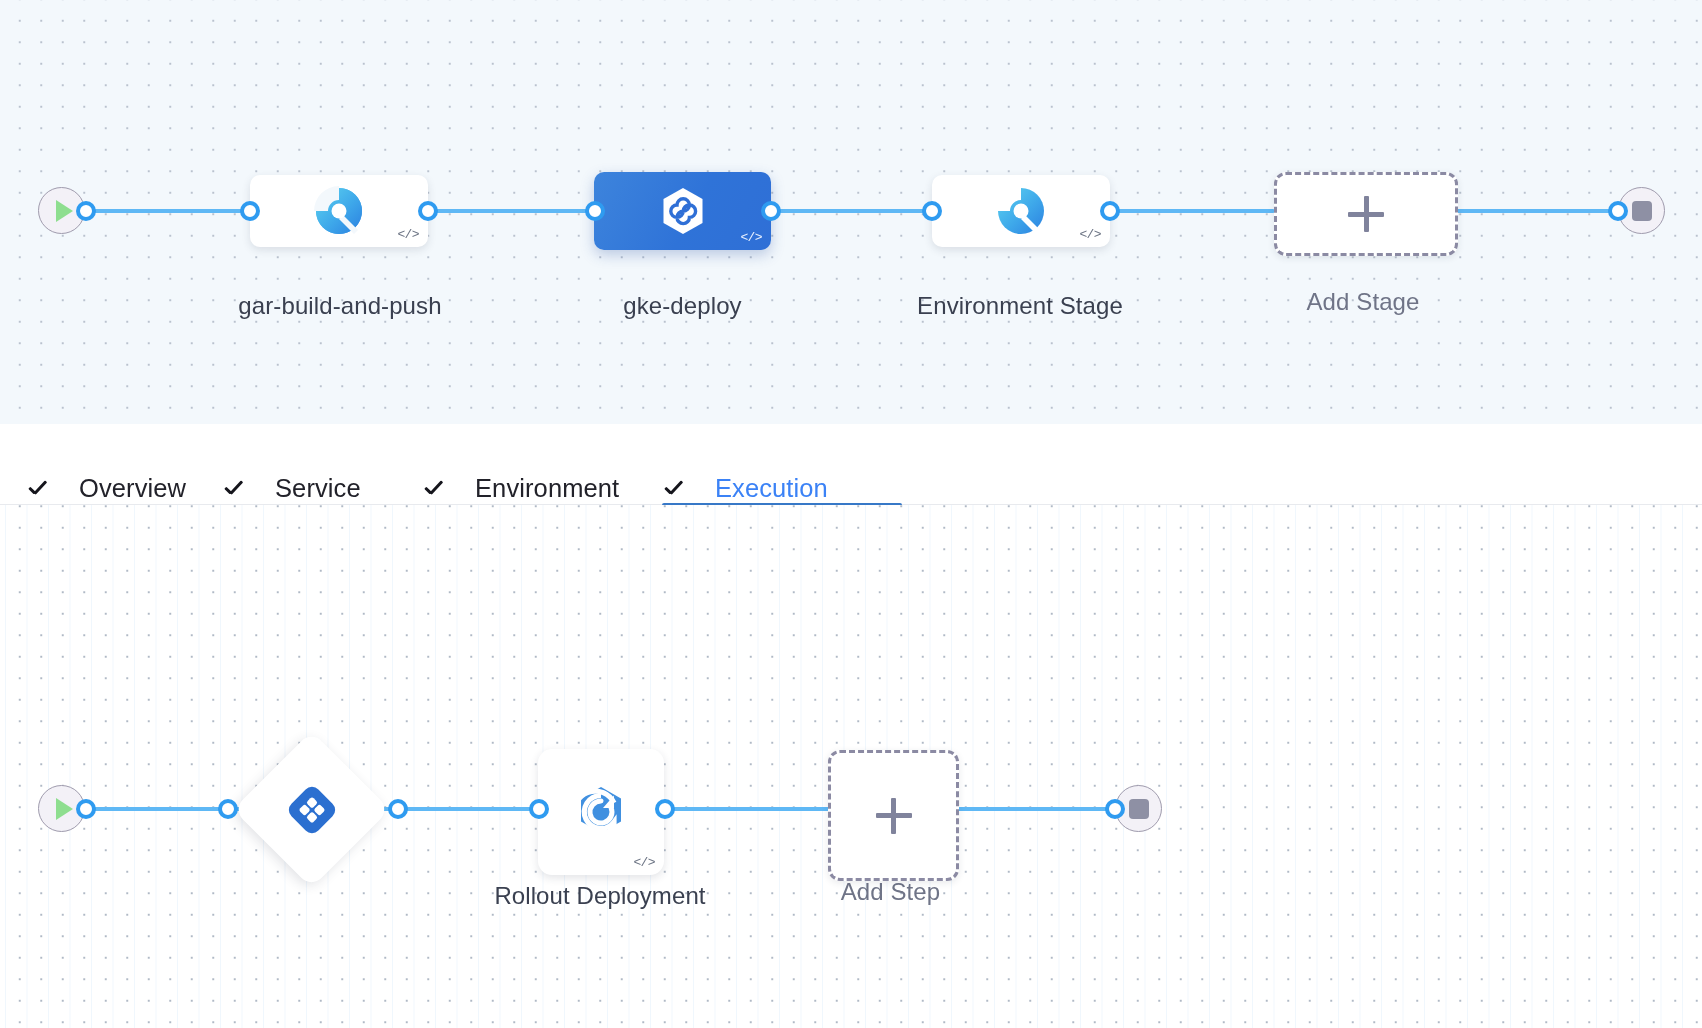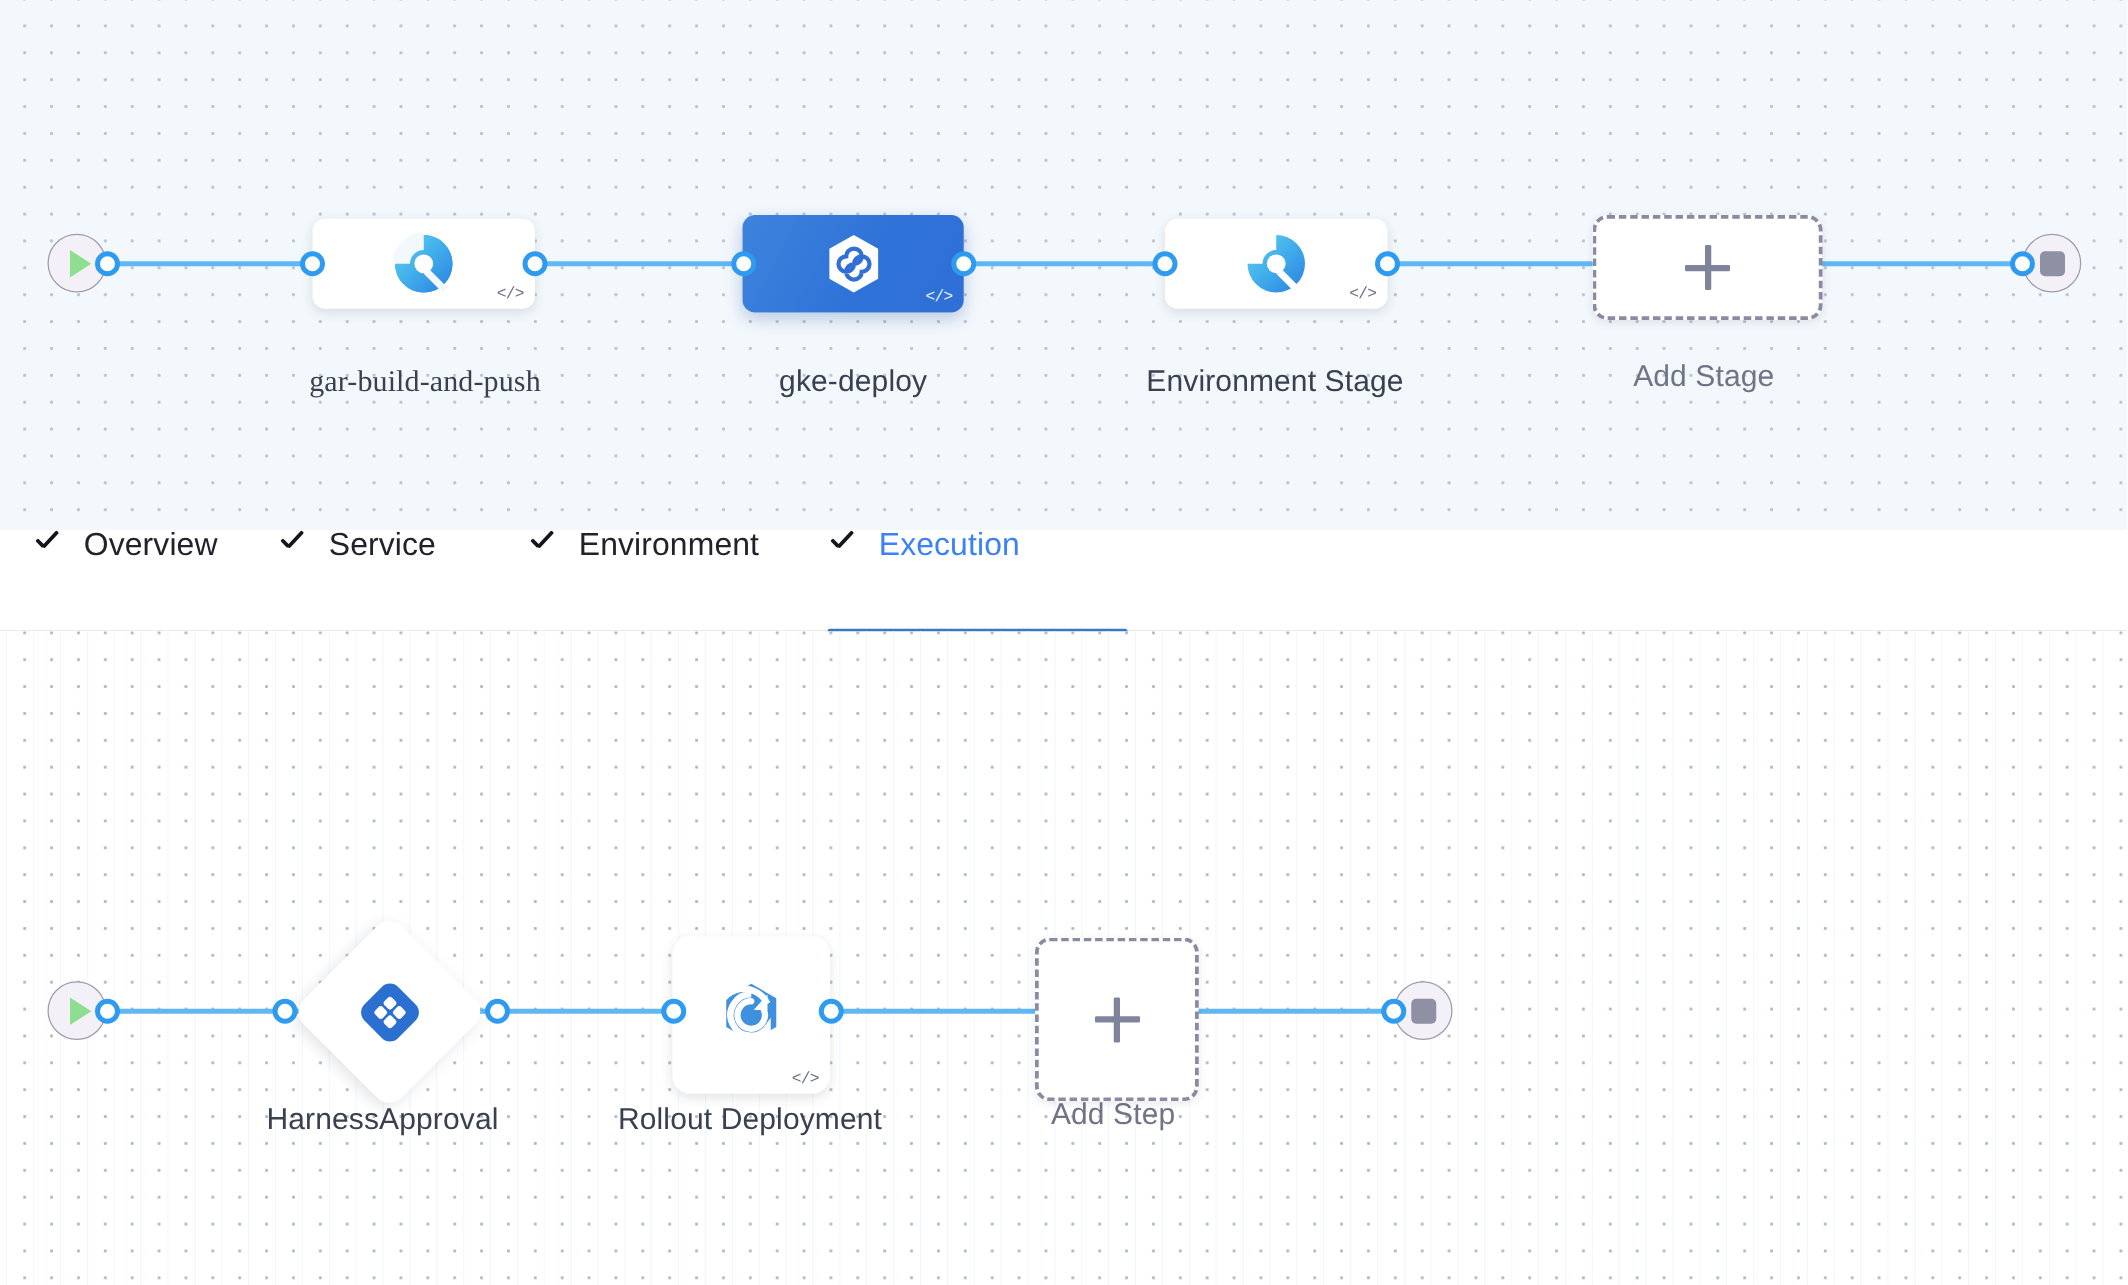--- a/index.html
+++ b/index.html
@@ -30,22 +30,22 @@
     background-position:9px 12px, 5px 0;
   }
 
   
   .tabbar{
     position:absolute;left:0;top:424px;width:1702px;height:81px;
     background:#ffffff;border-bottom:1px solid #e8eaee;
     display:flex;align-items:center;box-sizing:border-box;
   }
   .tab{
-    position:relative;height:81px;display:flex;align-items:flex-start;
-    gap:16px;padding:0 0 4px 0;cursor:pointer;
+    position:relative;height:81px;display:flex;align-items:flex-end;
+    gap:28px;padding:0 0 4px 0;cursor:pointer;
   }
   .tab .tlabel{font-size:25.5px;color:#22222a;letter-spacing:.1px;}
   .tab.active .tlabel{font-weight:normal;color:#3b82f6;}
   .tab .check{
     width:25px;height:25px;display:inline-block;position:relative;flex:none;
   }
   .tab .check::before{
     content:"";position:absolute;left:2px;top:11px;width:8px;height:3.4px;
     background:#15151c;transform:rotate(45deg);border-radius:1px;
   }
@@ -156,21 +156,21 @@
           <path d="M27 4a23 23 0 1 1 -0.01 0z M27 4 L27 17 A10 10 0 0 0 17 27 L4 27 A23 23 0 0 1 27 4z" fill="url(#ciGrad1)"></path>
           <circle cx="27" cy="27" r="23" fill="url(#ciGrad1)"></circle>
           <path d="M27 2 L27 16 A11 11 0 0 0 16 27 L2 27 A25 25 0 0 1 27 2 Z" fill="#f3f8fc"></path>
           <path d="M31 31 L46 46 L42 50 L27 35 Z" fill="#f3f8fc"></path>
           <circle cx="27" cy="27" r="7.5" fill="#ffffff"></circle>
         </svg>
         <span class="code-badge">&lt;/&gt;</span>
       </div>
       <div class="port" style="left:240px;top:201px;"></div>
       <div class="port" style="left:418px;top:201px;"></div>
-      <div class="caption" style="left:230px;top:285px;width:220px;font-family:Liberation Serif, serif;">gar-build-and-push</div>
+      <div class="caption" style="left:230px;top:285px;width:220px;">gar-build-and-push</div>
 
       <div class="node selected" style="left:594px;top:172px;width:177px;height:78px;">
         <svg width="52" height="52" viewBox="0 0 52 52">
           <path d="M26 3 L45.5 14 L45.5 38 L26 49 L6.5 38 L6.5 14 Z" fill="#ffffff"></path>
           <path d="M20 20 a6.2 6.2 0 1 0 6.2 6.2 a6.2 6.2 0 1 1 6.2 6.2 a6.2 6.2 0 1 1 -6.2 -6.2 a6.2 6.2 0 1 0 -6.2 -6.2 Z" fill="none" stroke="#2f6fd6" stroke-width="3.4" stroke-linecap="round"></path>
         </svg>
         <span class="code-badge">&lt;/&gt;</span>
       </div>
       <div class="port" style="left:585px;top:201px;"></div>
       <div class="port" style="left:761px;top:201px;"></div>
@@ -251,21 +251,20 @@
             <rect x="9" y="9" width="38" height="38" rx="9" transform="rotate(45 28 28)" fill="#2b6fd0"></rect>
             <rect x="18.5" y="18.5" width="8.5" height="8.5" rx="2.4" transform="rotate(45 28 28)" fill="#ffffff"></rect>
             <rect x="29" y="18.5" width="8.5" height="8.5" rx="2.4" transform="rotate(45 28 28)" fill="#ffffff"></rect>
             <rect x="18.5" y="29" width="8.5" height="8.5" rx="2.4" transform="rotate(45 28 28)" fill="#ffffff"></rect>
             <rect x="29" y="29" width="8.5" height="8.5" rx="2.4" transform="rotate(45 28 28)" fill="#ffffff"></rect>
           </svg>
         </div>
       </div>
       <div class="port" style="left:218px;top:294px;"></div>
       <div class="port" style="left:388px;top:294px;"></div>
-      <div class="caption" style="left:206px;top:370px;width:200px;">HarnessApproval</div>
 
       <div class="node" style="left:538px;top:244px;width:126px;height:126px;border-radius:14px;">
         <svg width="62" height="62" viewBox="0 0 62 62">
           <path d="M31 6 L51 17.5 L51 40.5 L31 52 L11 40.5 L11 17.5 Z" fill="#4090e0"></path>
           <path d="M31 14.5 A16.5 16.5 0 1 0 44 41 L44 52 L27 52 A21 21 0 1 1 44 22" fill="none" stroke="#ffffff" stroke-width="5.2" stroke-linecap="butt"></path>
           <circle cx="31" cy="31" r="11" fill="#4090e0"></circle>
           <path d="M31 20 A11 11 0 1 0 41 26.5" fill="none" stroke="#ffffff" stroke-width="5" stroke-linecap="round"></path>
           <path d="M44 14.5 L44 27 L33 27 Z" fill="#ffffff"></path>
         </svg>
         <span class="code-badge">&lt;/&gt;</span>

